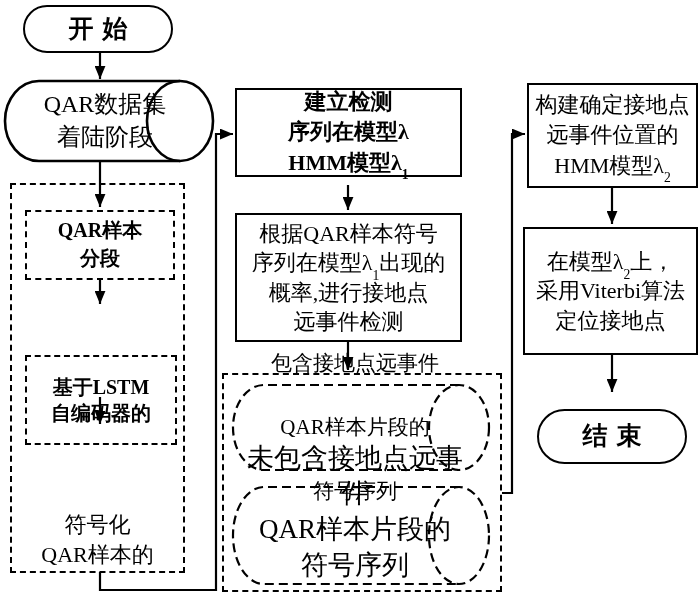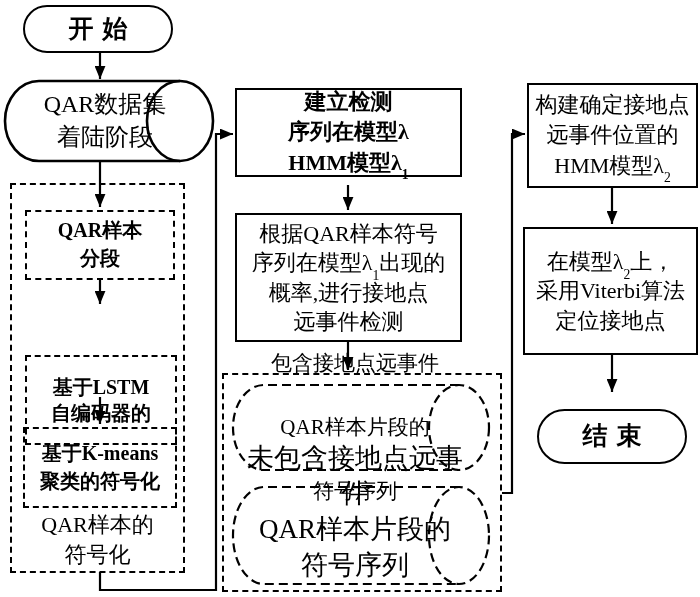--- a/index.html
+++ b/index.html
@@ -97,28 +97,24 @@
   <div class="node dashbox" style="left:25px; top:210px; width:150px; height:70px;">
     <div>QAR样本</div>
     <div>分段</div>
   </div>
 
   <div class="node dashbox tight" style="left:25px; top:315px; width:152px; height:90px;margin-top:40px;">
     <div>基于LSTM</div>
     <div>自编码器的</div>
   </div>
 
-  <div class="node dashbox" style="left:23px; top:427px; width:154px; height:81px;">
-    <div>基于K-means</div>
-    <div>聚类的符号化</div>
-  </div>
 
   <div class="node plain-label" style="left:12px; top:509px; width:171px; height:62px;">
+    <div>符号化</div>
     <div>QAR样本的</div>
-    <div>符号化</div>
   </div>
 
   <div class="node solidbox" style="left:235px; top:88px; width:227px; height:89px;font-weight:bold;">
     <div>建立检测</div>
     <div>序列在模型λ</div>
     <div><span>HMM模型λ</span><sub class="lam">1</sub></div>
   </div>
 
   <div class="node solidbox tight" style="left:235px; top:213px; width:227px; height:129px;">
     <div>根据QAR样本符号</div>

